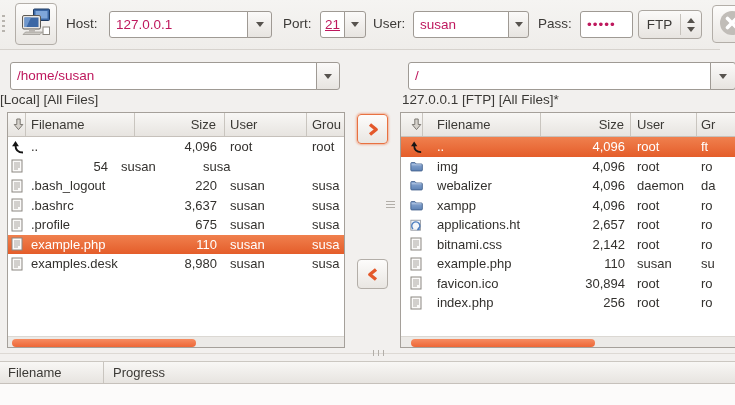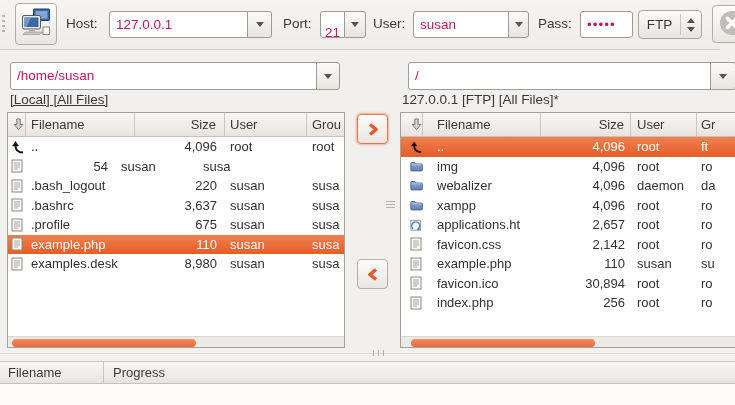--- a/index.html
+++ b/index.html
@@ -109,21 +109,21 @@
   </div>
   <span class="abs tb-label" style="left:66px;">Host:</span>
   <div class="abs combo" style="left:109px;top:11px;">
     <div class="entry combo-entry" style="width:139px;">127.0.0.1</div>
     <div class="combo-btn">
       <span class="arrow-down"></span>
     </div>
   </div>
   <span class="abs tb-label" style="left:283px;">Port:</span>
   <div class="abs combo" style="left:320px;top:11px;">
-    <div class="entry combo-entry" style="width:25px;padding:8px 4px;text-decoration:underline;">21</div>
+    <div class="entry combo-entry" style="width:25px;padding:0 4px;text-decoration:underline;">21</div>
     <div class="combo-btn" style="width:22px;">
       <span class="arrow-down"></span>
     </div>
   </div>
   <span class="abs tb-label" style="left:373px;">User:</span>
   <div class="abs combo" style="left:413px;top:11px;">
     <div class="entry combo-entry" style="width:96px;">susan</div>
     <div class="combo-btn" style="width:21px;">
       <span class="arrow-down"></span>
     </div>
@@ -147,21 +147,21 @@
     </span>
   </div>
 </div>
 
 <div class="abs combo" style="left:10px;top:62px;height:28px;">
   <div class="entry combo-entry" style="width:307px;line-height:26px;">/home/susan</div>
   <div class="combo-btn" style="width:24px;">
     <span class="arrow-down"></span>
   </div>
 </div>
-<span class="abs path-label" style="left:10px;top:92px;text-decoration:underline;">[Local] [All Files]</span>
+<span class="abs path-label" style="left:0;top:92px;">[Local] [All Files]</span>
 
 <div class="abs tframe lt" style="left:7px;top:112px;width:338px;height:236px;">
   <div class="thead">
     <div class="hc ic sorthc" style="width:18px;">
       <svg width="11" height="13" viewBox="0 0 11 13">
         <path d="M3.8 1 h3.4 v5.5 h2.6 L5.5 11.6 1.2 6.5 h2.6 z" fill="#D6D2CC" stroke="#7C7872" stroke-width="1"></path>
       </svg>
     </div>
     <div class="hc nm">Filename</div>
     <div class="hc sz">Size</div>
@@ -374,21 +374,21 @@
         <span class="c us">root</span>
         <span class="c gr">ro</span>
       </div>
       <div class="frow">
         <span class="c ic">
           <svg width="12" height="14" viewBox="0 0 12 14">
             <rect x="1" y="1" width="10" height="12" fill="#FBFAF9" stroke="#8B8781"></rect>
             <path d="M3 4 h6 M3 6 h6 M3 8 h6 M3 10 h4" stroke="#A9A5A0" stroke-width="1"></path>
           </svg>
         </span>
-        <span class="c nm">favicon.css</span>
+        <span class="c nm">bitnami.css</span>
         <span class="c sz">2,142</span>
         <span class="c us">root</span>
         <span class="c gr">ro</span>
       </div>
       <div class="frow">
         <span class="c ic">
           <svg width="12" height="14" viewBox="0 0 12 14">
             <rect x="1" y="1" width="10" height="12" fill="#FBFAF9" stroke="#8B8781"></rect>
             <path d="M3 4 h6 M3 6 h6 M3 8 h6 M3 10 h4" stroke="#A9A5A0" stroke-width="1"></path>
           </svg>

